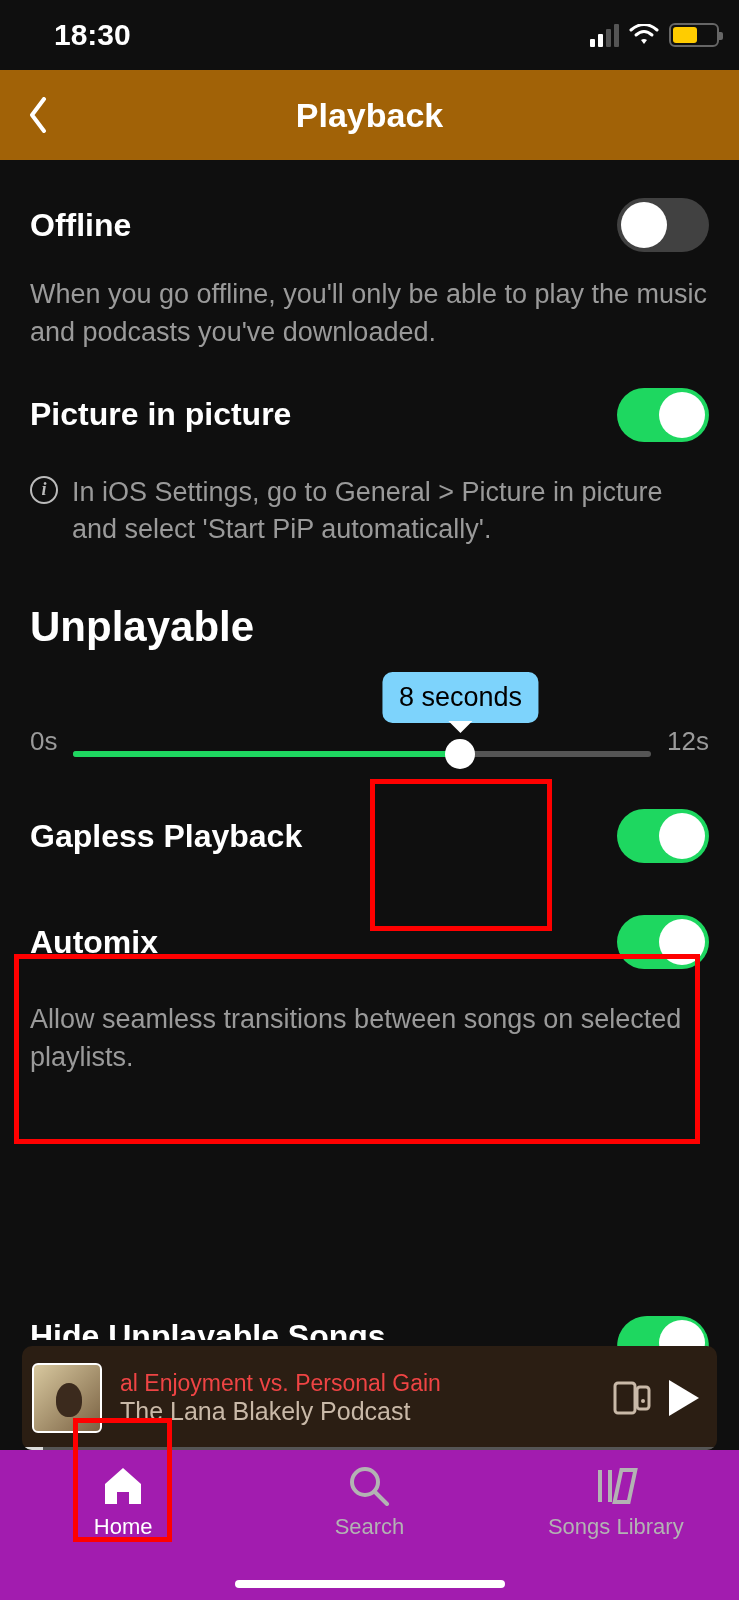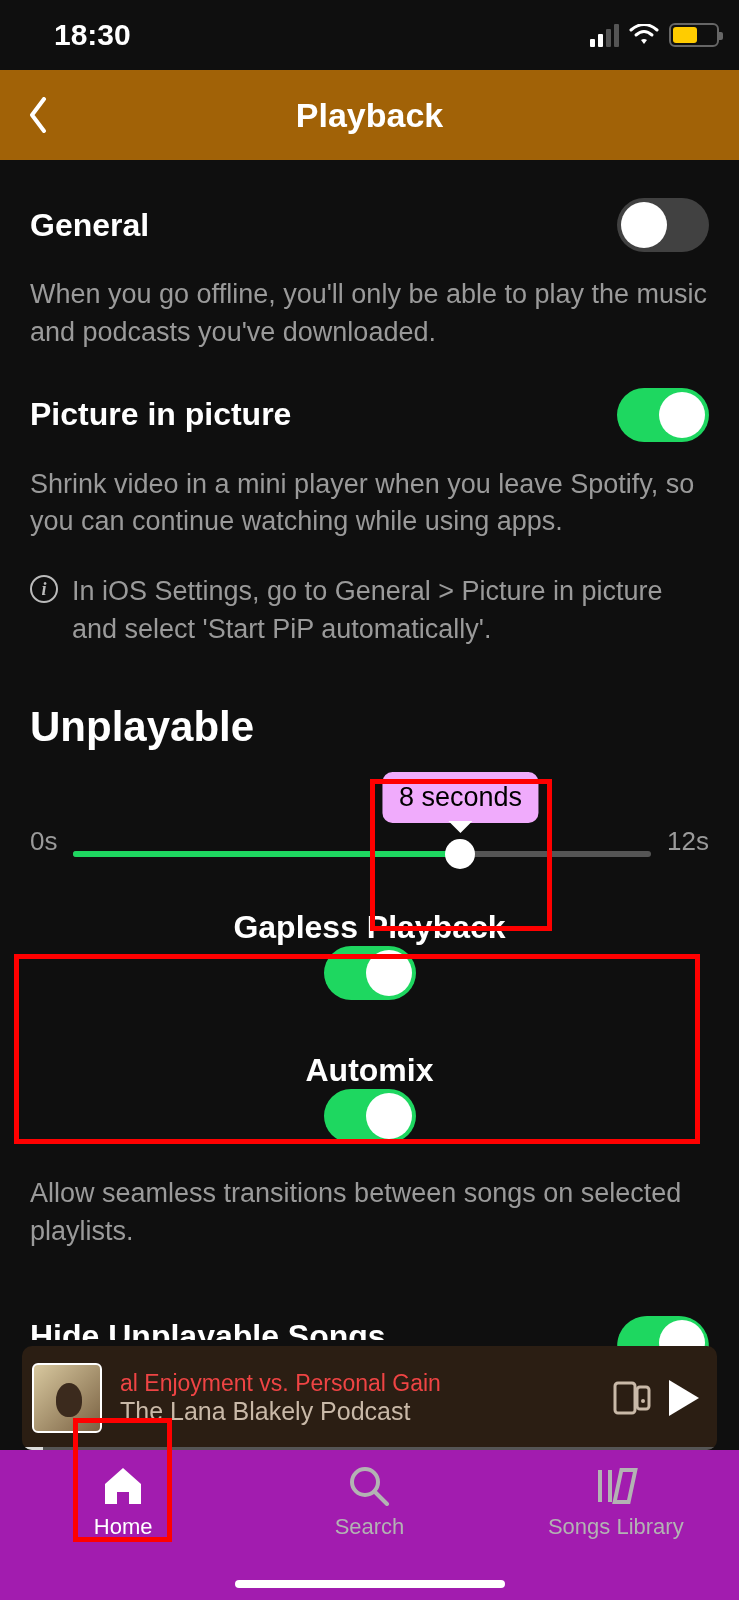--- a/index.html
+++ b/index.html
@@ -41,21 +41,21 @@
   .info-text { font-size: 27px; line-height: 1.4; color: #9a9a9a; }
 
   .section-head { font-size: 42px; font-weight: 800; padding: 24px 0 12px 0; }
 
   
   .slider-wrap { position: relative; height: 120px; display: flex; align-items: flex-end; padding-bottom: 26px; }
   .slider-label { font-size: 26px; color: #9a9a9a; }
   .slider-track { flex: 1; height: 6px; background: #555; border-radius: 3px; margin: 0 16px; position: relative; }
   .slider-fill { position: absolute; left: 0; top: 0; height: 100%; background: #1ed760; border-radius: 3px; width: 67%; }
   .slider-thumb { position: absolute; left: 67%; top: 50%; transform: translate(-50%, -50%); width: 30px; height: 30px; background: #fff; border-radius: 50%; }
-  .tooltip { position: absolute; left: 67%; bottom: 34px; transform: translateX(-50%); background: #f0abfc; color: #000; font-size: 27px; font-weight: 500; padding: 10px 16px; border-radius: 10px; white-space: nowrap; }
+  .tooltip { position: absolute; left: 67%; bottom: 34px; transform: translateX(-50%); background: #7dd3fc; color: #000; font-size: 27px; font-weight: 500; padding: 10px 16px; border-radius: 10px; white-space: nowrap; }
   .tooltip::after { content: ""; position: absolute; left: 50%; bottom: -10px; transform: translateX(-50%); border-left: 12px solid transparent; border-right: 12px solid transparent; border-top: 12px solid #fff; }
 
   
   .hl { position: absolute; border: 5px solid #ff0000; pointer-events: none; z-index: 60; }
 
   
   .now-playing { position: absolute; left: 22px; right: 22px; bottom: 150px; height: 104px; background: #2b1e13; border-radius: 10px; display: flex; align-items: center; padding: 10px 18px 10px 10px; gap: 18px; overflow: hidden; }
   .np-art { width: 70px; height: 70px; border-radius: 6px; background: linear-gradient(135deg,#d8c89f,#7a6243); border: 2px solid #fff; flex-shrink: 0; position: relative; overflow: hidden; }
   .np-art::after { content:""; position:absolute; left:22px; top:18px; width:26px; height:34px; background:#3b2a1d; border-radius:50% 50% 45% 45%; }
   .np-text { flex: 1; overflow: hidden; }
@@ -107,58 +107,57 @@
 <div class="nav-header">
   <svg class="back-chev" viewBox="0 0 20 36">
     <path d="M16 2 L4 18 L16 34" stroke="#fff" stroke-width="4" fill="none" stroke-linecap="round" stroke-linejoin="round"></path>
   </svg>
   <div class="nav-title">Playback</div>
 </div>
 
 <div class="content">
 
   <div class="row">
-    <div class="row-title">General</div>
+    <div class="row-title">Offline</div>
     <div class="toggle off">
         <div class="knob"></div>
       </div>
   </div>
   <div class="desc">When you go offline, you'll only be able to play the music and podcasts you've downloaded.</div>
 
   <div class="row">
     <div class="row-title">Picture in picture</div>
     <div class="toggle on">
         <div class="knob"></div>
       </div>
   </div>
-  <div class="desc">Shrink video in a mini player when you leave Spotify, so you can continue watching while using apps.</div>
   <div class="info-row">
     <div class="info-icon">i</div>
     <div class="info-text">In iOS Settings, go to General &gt; Picture in picture and select 'Start PiP automatically'.</div>
   </div>
 
   <div class="section-head">Unplayable</div>
   <div class="slider-wrap">
     <span class="slider-label">0s</span>
     <div class="slider-track">
       <div class="slider-fill"></div>
       <div class="slider-thumb"></div>
       <div class="tooltip">8 seconds</div>
     </div>
     <span class="slider-label">12s</span>
   </div>
 
-  <div class="row" style="padding:26px 0;flex-direction:column;">
+  <div class="row" style="padding:26px 0;">
     <div class="row-title">Gapless Playback</div>
     <div class="toggle on">
         <div class="knob"></div>
       </div>
   </div>
 
-  <div class="row" style="padding:26px 0;flex-direction:column;">
+  <div class="row" style="padding:26px 0;">
     <div class="row-title">Automix</div>
     <div class="toggle on">
         <div class="knob"></div>
       </div>
   </div>
   <div class="desc">Allow seamless transitions between songs on selected playlists.</div>
 
 </div>
 
 <div class="peek">Hide Unplayable Songs</div>

